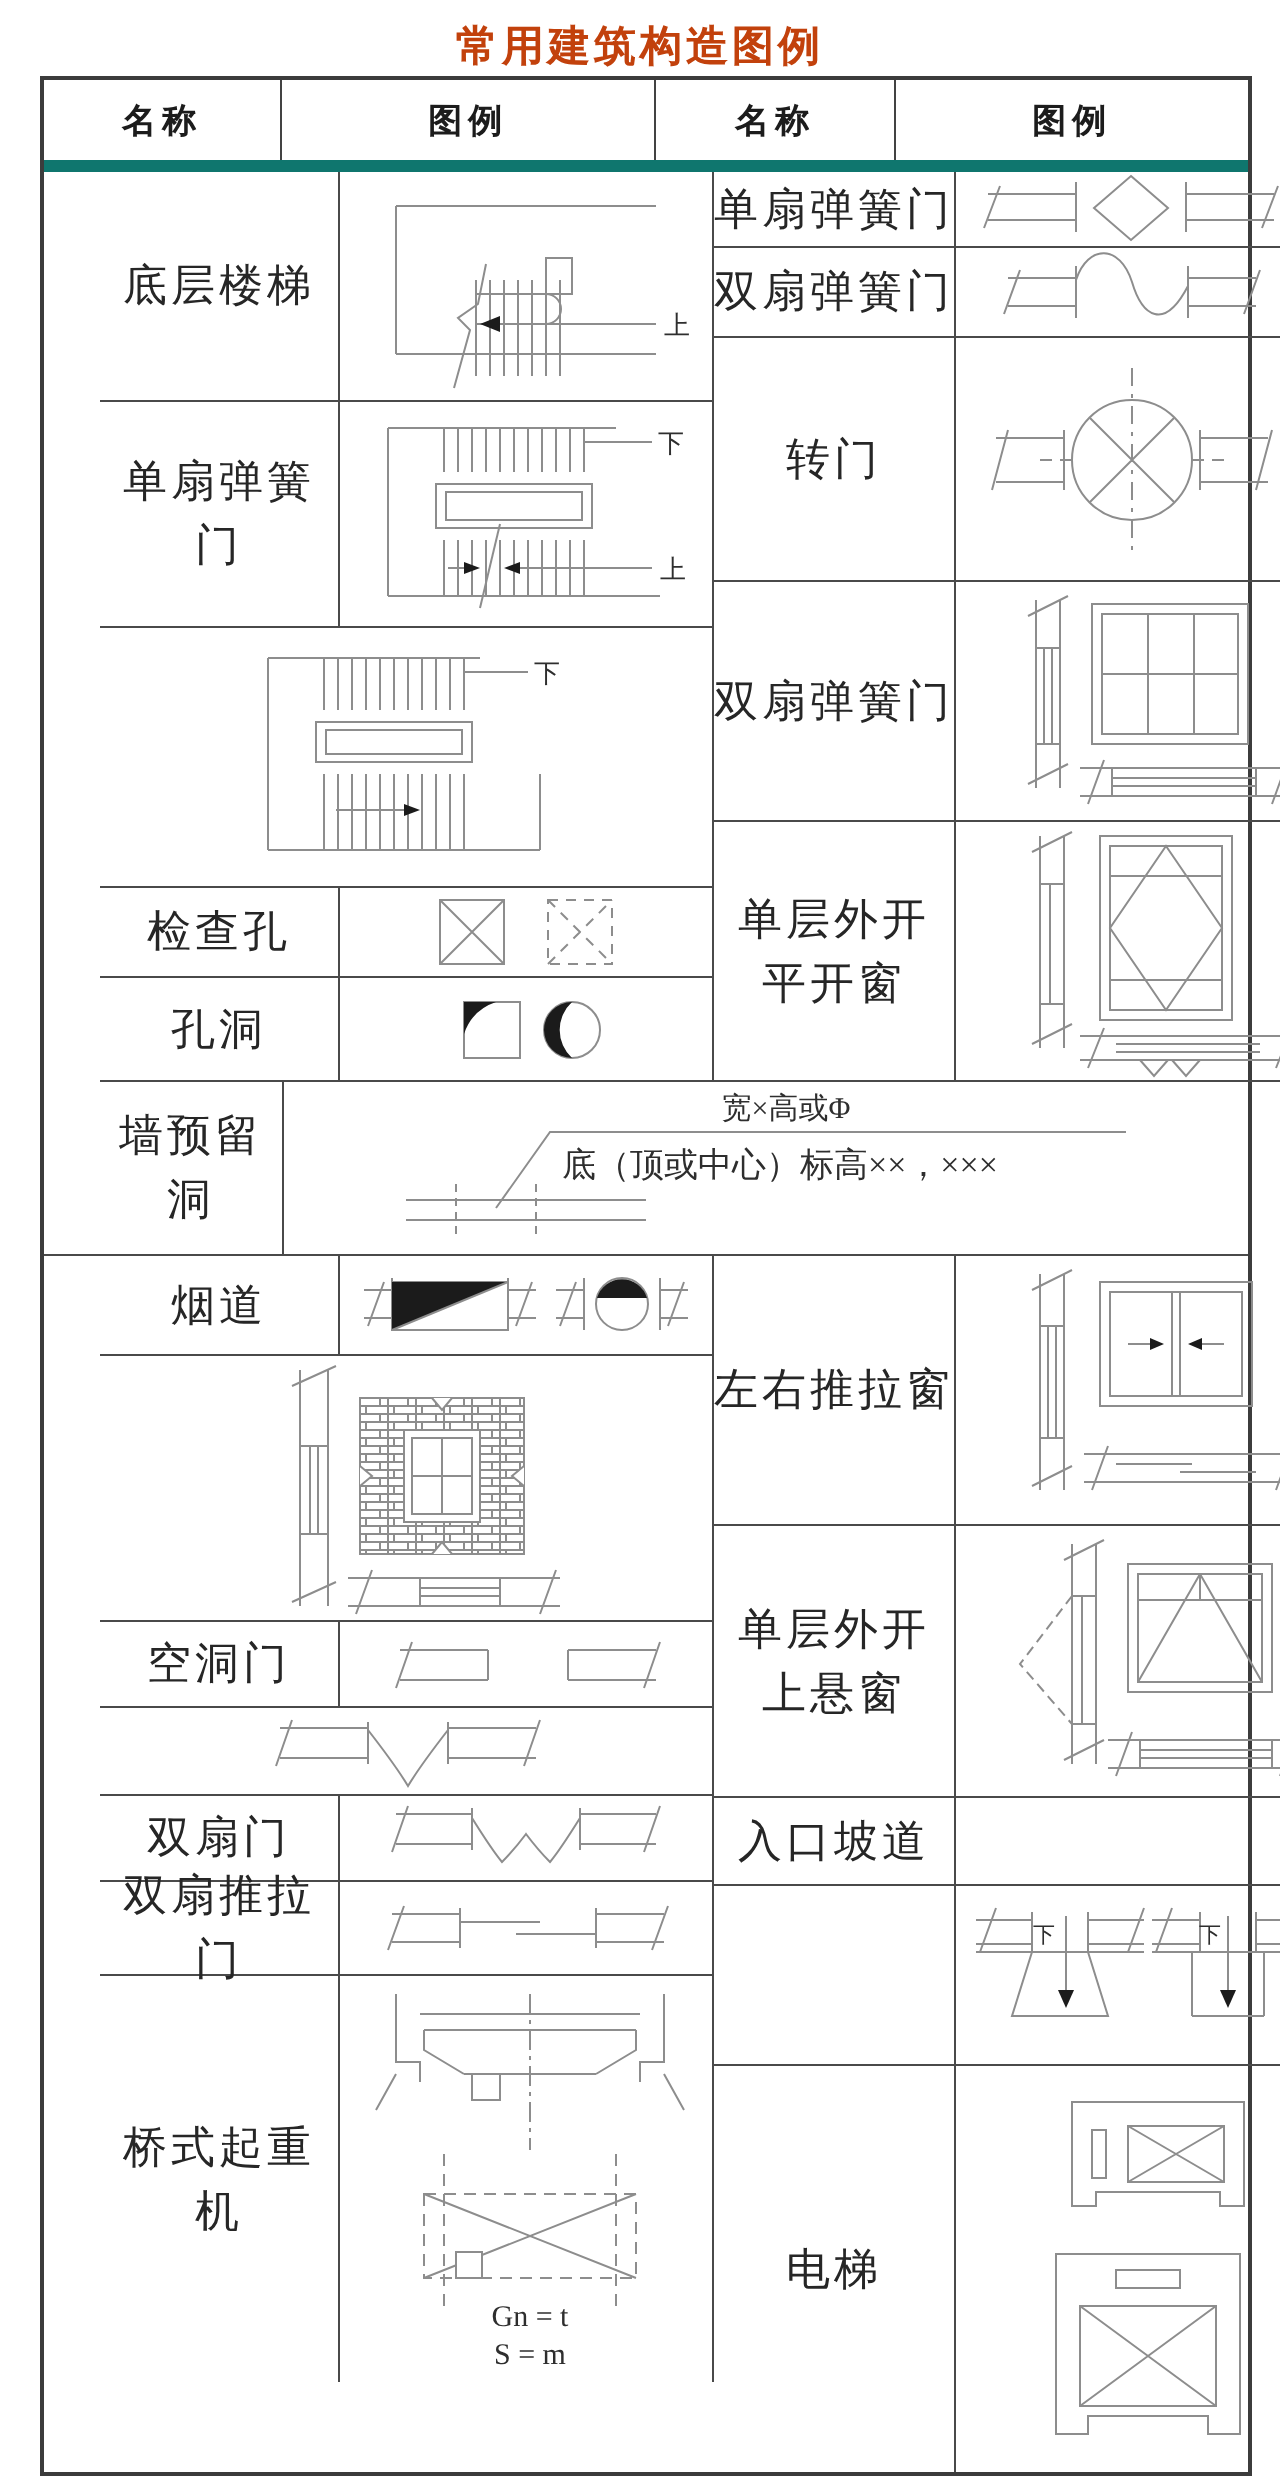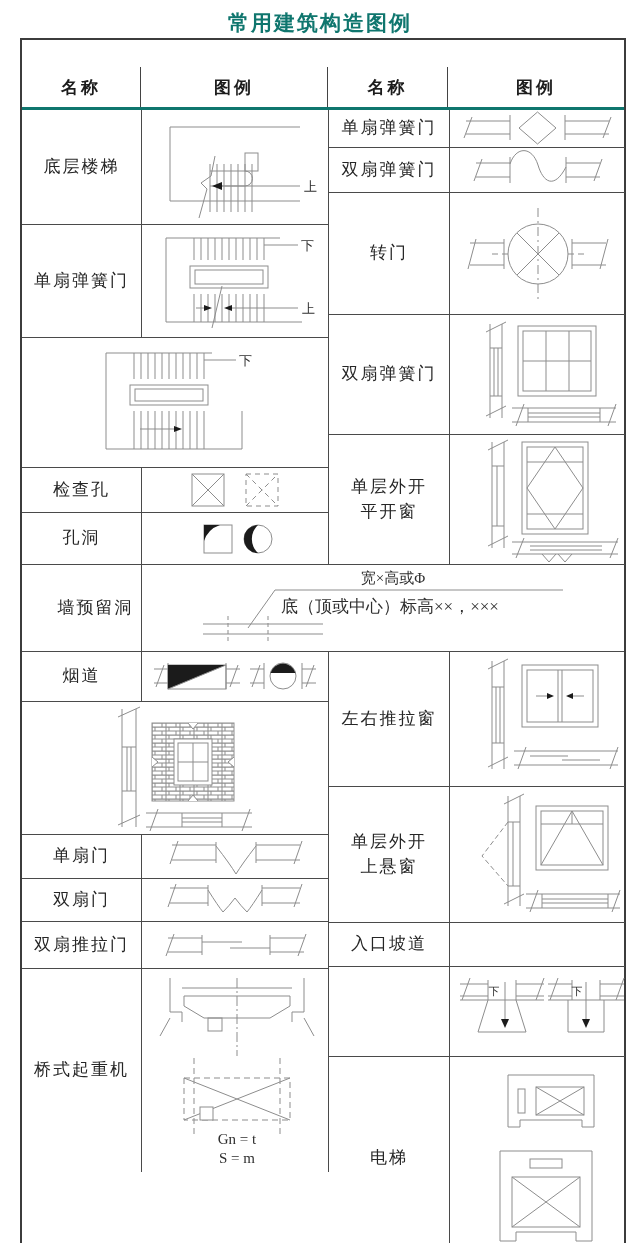--- a/index.html
+++ b/index.html
@@ -1,32 +1,32 @@
 <!DOCTYPE html>
 <html><head>
 <meta charset="utf-8">
 <style>
   html,body{margin:0;padding:0;width:640px;height:1243px;background:#ffffff;overflow:hidden;}
   body{font-family:"Liberation Serif","DejaVu Serif",serif;color:#242424;}
-  .page-title{width:640px;text-align:center;font-size:21px;font-weight:bold;color:#0f766e;
+  .page-title{width:640px;text-align:center;font-size:21px;font-weight:bold;color:#c2410c;
     padding-top:9px;letter-spacing:2px;}
   .tbl{position:absolute;left:20px;top:38px;width:606px;border:2px solid #3c3c3c;box-sizing:border-box;background:#fff;}
-  .hdr{display:flex;height:40px;border-bottom:3px solid #0f766e;margin-top:27px;}
+  .hdr{display:flex;height:40px;border-bottom:6px solid #0f766e;}
   .cell{box-sizing:border-box;display:flex;align-items:center;justify-content:center;}
   .c1{width:120px;border-right:1px solid #434343;}
   .c2{width:188px;border-right:1px solid #434343;}
   .c3{width:121px;border-right:1px solid #434343;}
   .c4{width:177px;}
   .hcell{font-size:17px;font-weight:bold;letter-spacing:3px;color:#1c1c1c;}
   .section{display:flex;}
-  .half-l{width:308px;}
+  .half-l{width:308px;padding-left:28px;}
   .half-r{width:298px;}
   .row{display:flex;border-bottom:1px solid #4a4a4a;box-sizing:border-box;}
   .name{box-sizing:border-box;display:flex;flex-direction:column;align-items:center;justify-content:center;
-    font-size:17px;letter-spacing:2px;color:#262626;text-align:center;line-height:1.45;}
+    font-size:22px;letter-spacing:2px;color:#262626;text-align:center;line-height:1.45;}
   .half-l .name{width:120px;border-right:1px solid #4a4a4a;}
   .half-r .name{width:121px;border-right:1px solid #4a4a4a;}
   .legend{flex:1;display:flex;align-items:center;justify-content:center;box-sizing:border-box;}
   .half-l .legend{border-right:1px solid #4a4a4a;}
   .bot .row:last-child{border-bottom:none;}
   .spanrow{display:flex;height:87px;border-bottom:1px solid #4a4a4a;box-sizing:border-box;}
   .spanrow .name{width:120px;border-right:1px solid #4a4a4a;padding-left:28px;}
   .spanrow .legend{flex:1;}
   svg.d path,svg.d line,svg.d rect,svg.d circle,svg.d polyline{stroke:#8d8d8d;fill:none;stroke-width:1;}
   svg.d .blk{fill:#1b1b1b;stroke:none;}
@@ -256,23 +256,31 @@
             <rect class="wht" x="92" y="36" width="38" height="46"></rect>
             <rect x="96" y="40" width="30" height="38"></rect>
             <path d="M111,40 V78 M96,59 H126"></path>
             <path d="M106,20 L111,26 L116,20 M106,98 L111,92 L116,98 M70,54 L76,59 L70,64 M152,54 L146,59 L152,64" class="wht"></path>
             <path d="M64,110 H170 M64,124 H170 M100,110 V124 M140,110 V124 M100,115 H140 M100,119 H140"></path>
             <path d="M68,128 L76,106 M160,128 L168,106"></path>
           </svg>
         </div>
       </div>
 
+      <div class="row h43">
+        <div class="name">空洞门</div>
+        <div class="legend">
+          <svg class="d" width="186" height="40" viewBox="0 0 186 40">
+            <path d="M30,13 H74 M30,28 H74 M74,13 V28 M114,13 H158 M114,28 H158 M114,13 V28"></path>
+            <path d="M28,32 L36,9 M152,32 L160,9"></path>
+          </svg>
+        </div>
+      </div>
 
       <div class="row h44">
-        <div class="name">单扇门</div>
         <div class="legend">
           <svg class="d" width="186" height="42" viewBox="0 0 186 42">
             <path d="M30,9 H74 M30,24 H74 M74,6 V27 M114,9 H158 M114,24 H158 M114,6 V27"></path>
             <path d="M28,28 L36,5 M152,28 L160,5"></path>
             <path d="M74,10 Q88,28 94,38 Q100,28 114,10"></path>
           </svg>
         </div>
       </div>
 
       <div class="row h43">

